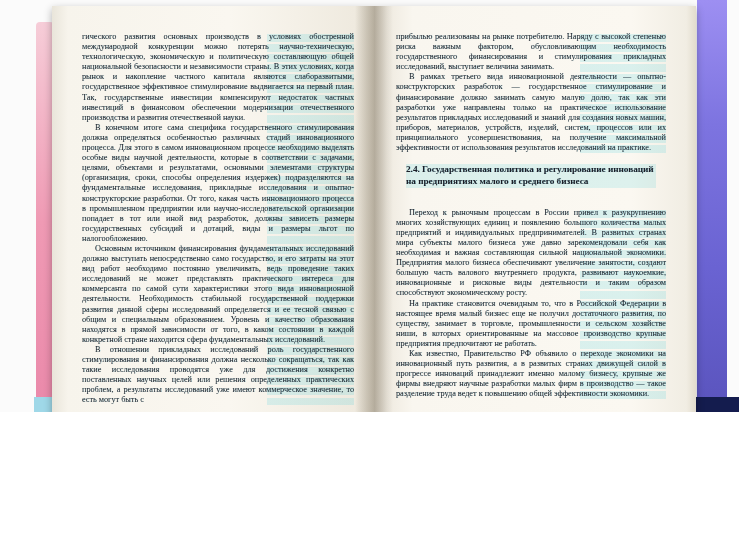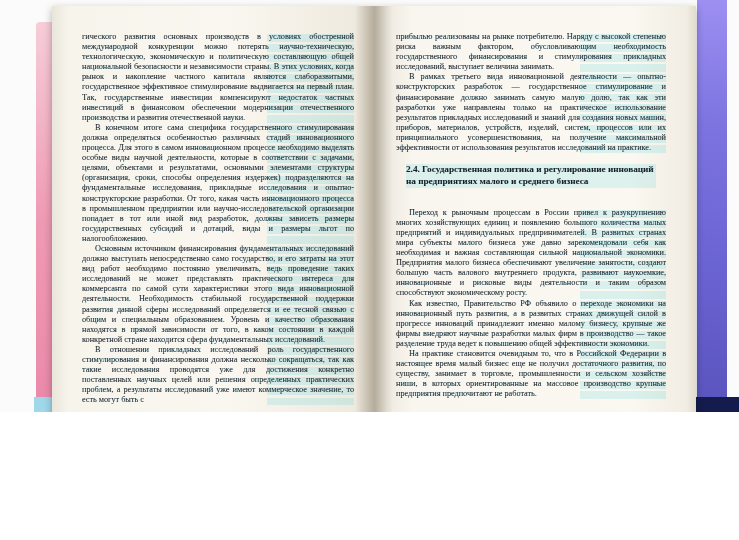--- a/index.html
+++ b/index.html
@@ -115,21 +115,21 @@
       <p>Основным источником финансирования фундаментальных исследований должно выступать непосредственно само государство, и его затраты на этот вид работ необходимо постоянно увеличивать, ведь проведение таких исследований не может представлять практического интереса для коммерсанта по самой сути характеристики этого вида инновационной деятельности. Необходимость стабильной государственной поддержки развития данной сферы исследований определяется и ее тесной связью с общим и специальным образованием. Уровень и качество образования находятся в прямой зависимости от того, в каком состоянии в каждой конкретной стране находится сфера фундаментальных исследований.</p>
       <p>В отношении прикладных исследований роль государственного стимулирования и финансирования должна несколько сокращаться, так как такие исследования проводятся уже для достижения конкретно поставленных научных целей или решения определенных практических проблем, а результаты исследований уже имеют коммерческое значение, то есть могут быть с</p>
       <div class="pageno">146</div>
     </div>
 
     <div class="page page-right">
       <p class="cont">прибылью реализованы на рынке потребителю. Наряду с высокой степенью риска важным фактором, обусловливающим необходимость государственного финансирования и стимулирования прикладных исследований, выступает величина занимать.</p>
       <p>В рамках третьего вида инновационной деятельности — опытно-конструкторских разработок — государственное стимулирование и финансирование должно занимать самую малую долю, так как эти разработки уже направлены только на практическое использование результатов прикладных исследований и знаний для создания новых машин, приборов, материалов, устройств, изделий, систем, процессов или их принципиального усовершенствования, на получение максимальной эффективности от использования результатов исследований на практике.</p>
       <div class="heading">2.4. Государственная политика и регулирование инноваций на предприятиях малого и среднего бизнеса</div>
       <p>Переход к рыночным процессам в России привел к разукрупнению многих хозяйствующих единиц и появлению большого количества малых предприятий и индивидуальных предпринимателей. В развитых странах мира субъекты малого бизнеса уже давно зарекомендовали себя как необходимая и важная составляющая сильной национальной экономики. Предприятия малого бизнеса обеспечивают увеличение занятости, создают большую часть валового внутреннего продукта, развивают наукоемкие, инновационные и рисковые виды деятельности и таким образом способствуют экономическому росту.</p>
+      <p>На практике становится очевидным то, что в Российской Федерации в настоящее время малый бизнес еще не получил достаточного развития, по существу, занимает в торговле, промышленности и сельском хозяйстве ниши, в которых ориентированные на массовое производство крупные предприятия предпочитают не работать.</p>
       <p>Как известно, Правительство РФ объявило о переходе экономики на инновационный путь развития, а в развитых странах движущей силой в прогрессе инноваций принадлежит именно малому бизнесу, крупные же фирмы внедряют научные разработки малых фирм в производство — такое разделение труда ведет к повышению общей эффективности экономики.</p>
-      <p>На практике становится очевидным то, что в Российской Федерации в настоящее время малый бизнес еще не получил достаточного развития, по существу, занимает в торговле, промышленности и сельском хозяйстве ниши, в которых ориентированные на массовое производство крупные предприятия предпочитают не работать.</p>
       <div class="pageno">185</div>
     </div>
 
     <div class="gutter"></div>
   </div>
 
 </div>
 
 </body></html>

